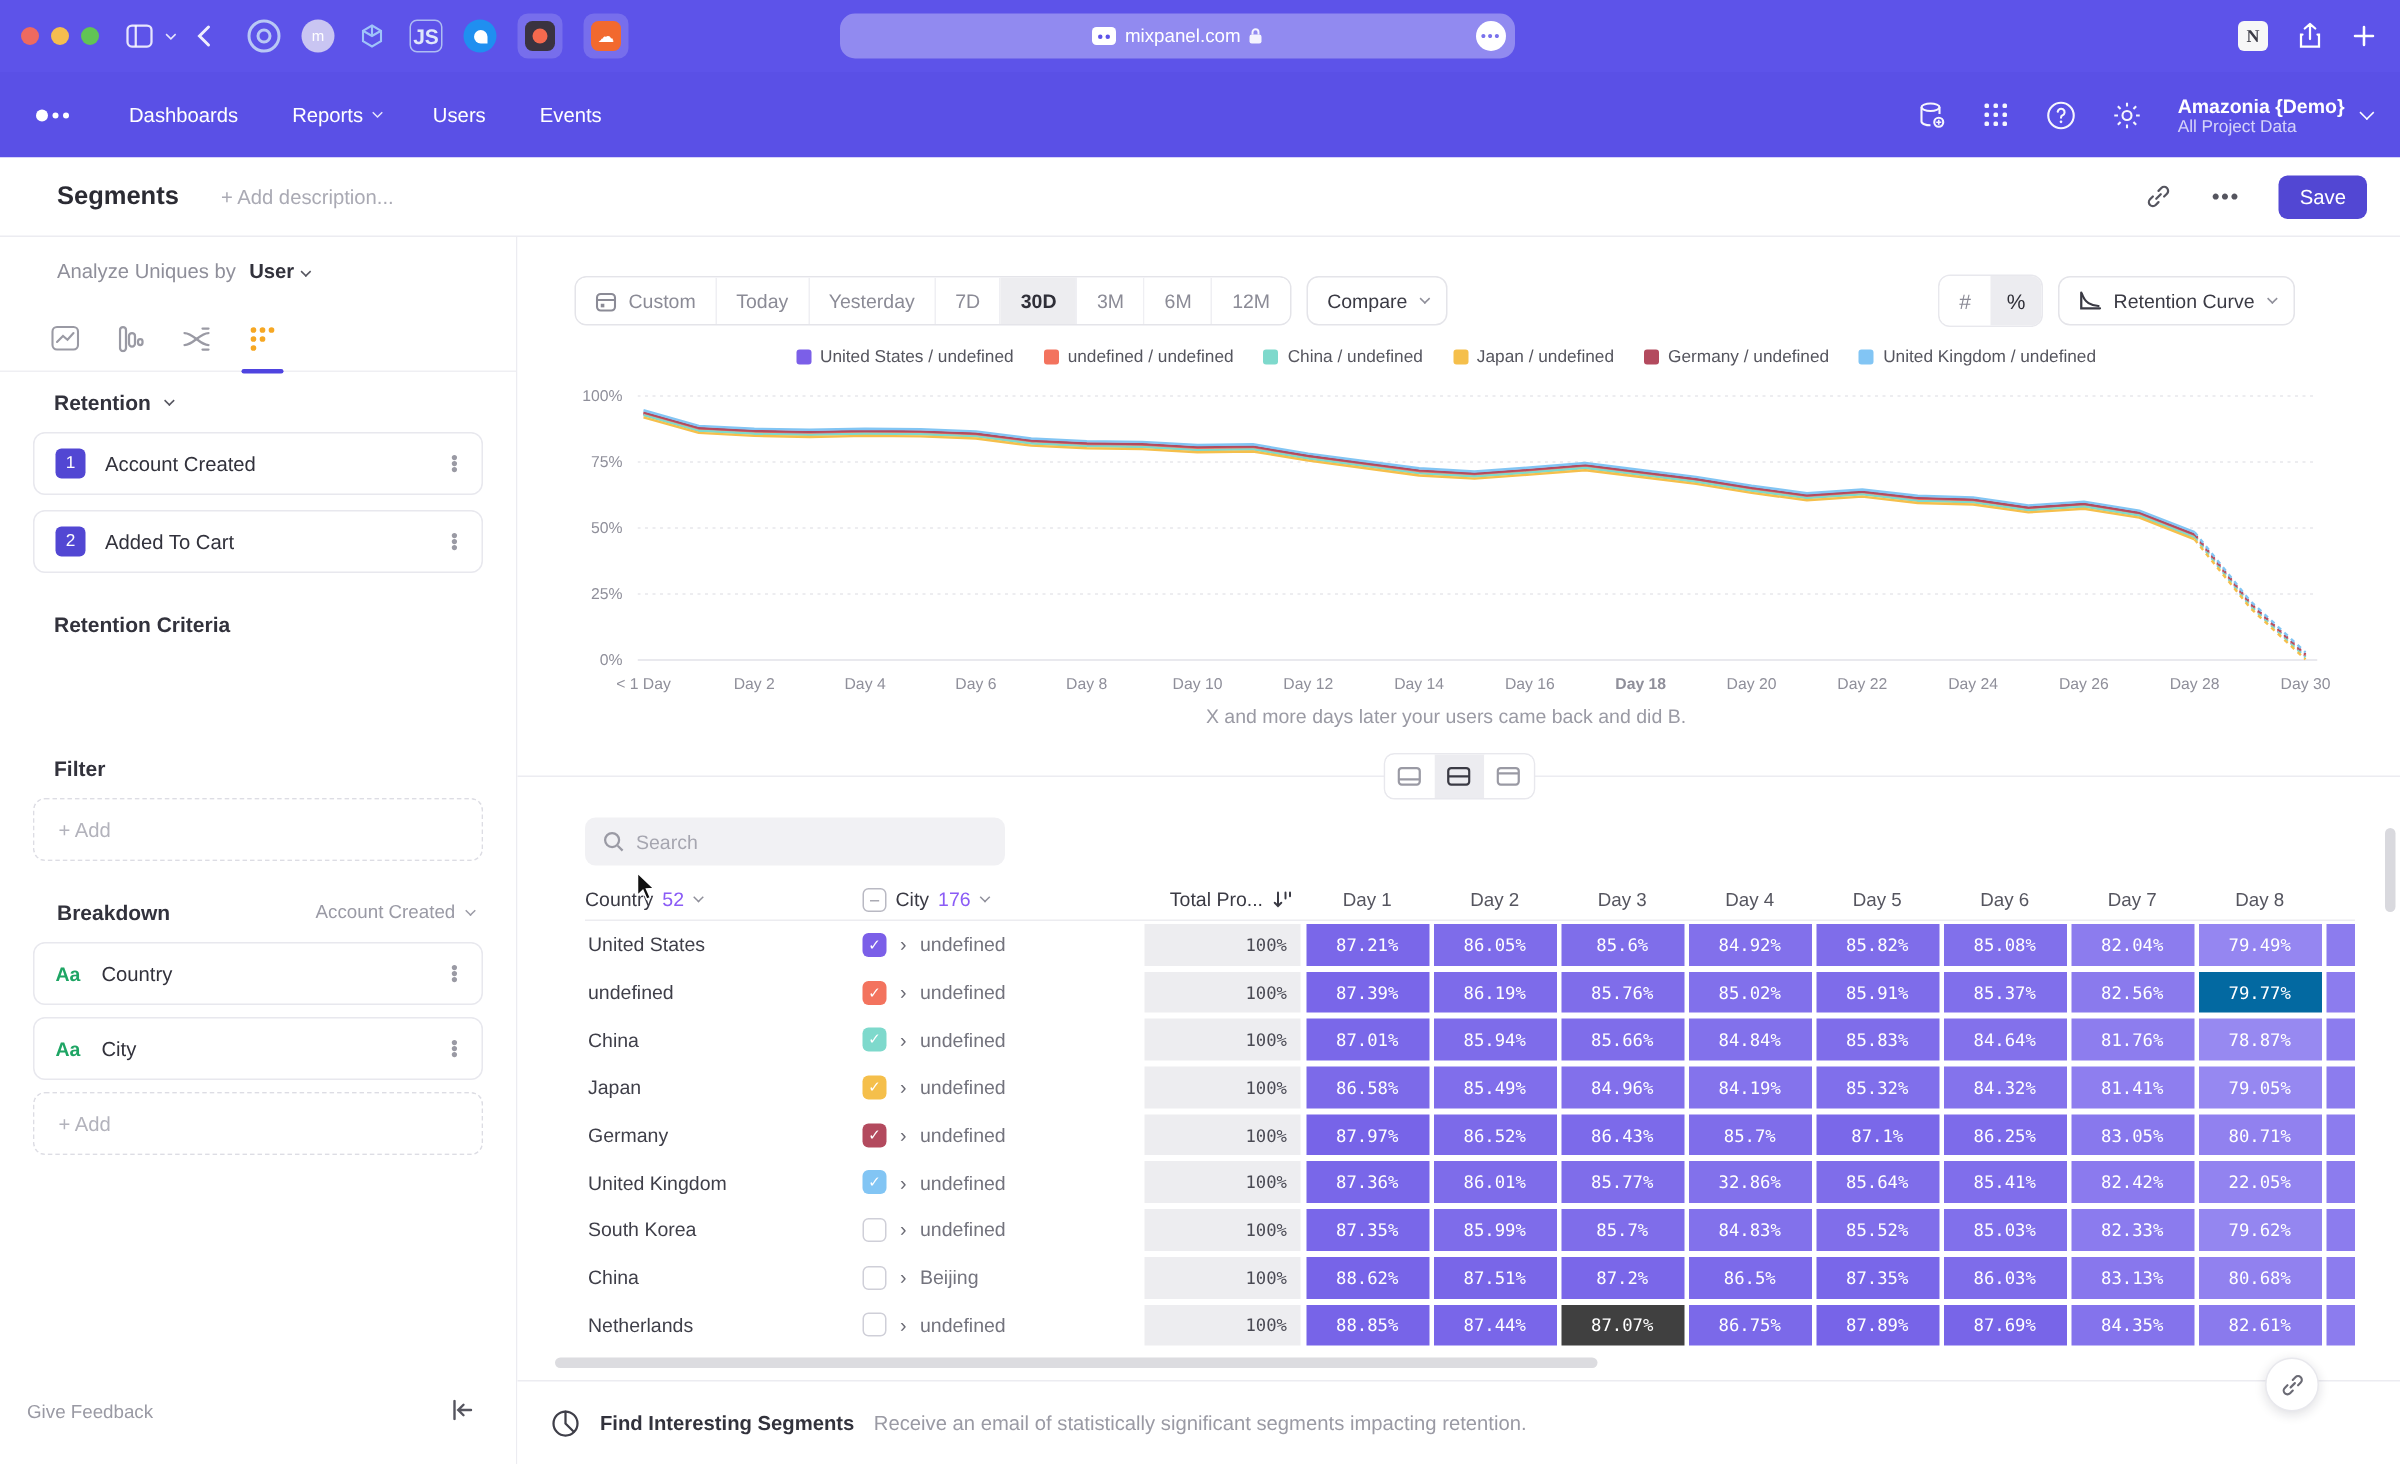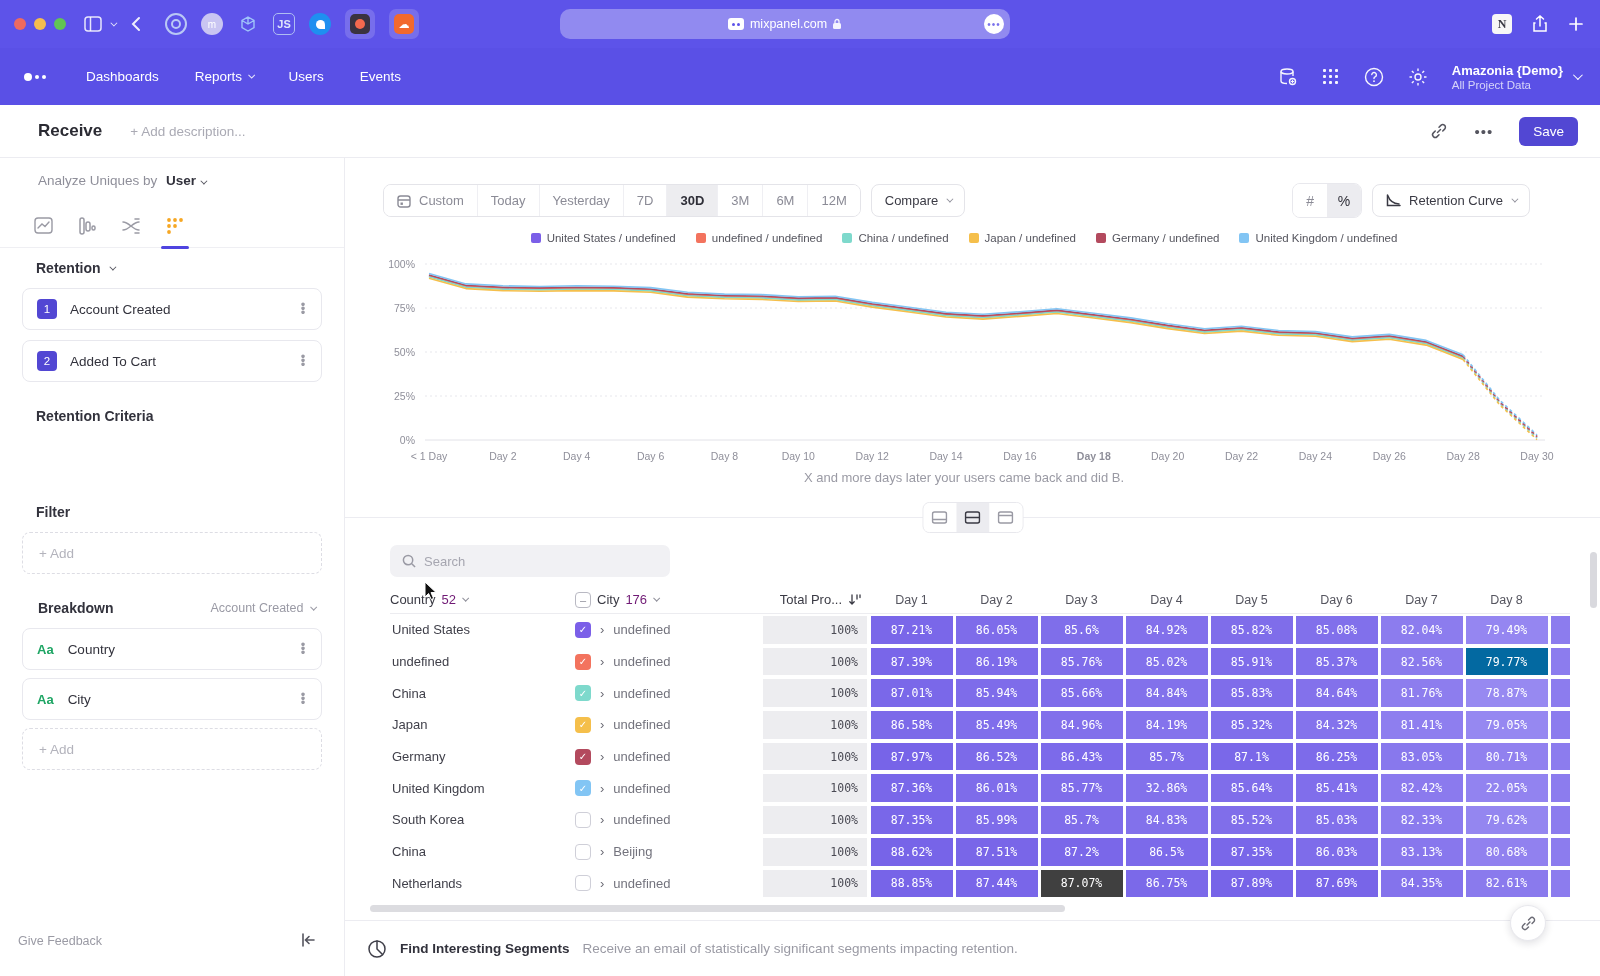--- a/index.html
+++ b/index.html
@@ -100,21 +100,21 @@
 
   .search-row { position:absolute; top:387px; left:45px; }
   .search-box { width:280px; height:32px; background:#f1f1f4; border:none; border-radius:7px; display:flex; align-items:center; padding-left:12px; gap:8px; }
   .search-box input { border:none; background:transparent; outline:none; font-size:13px; color:#3a3a44; width:220px; font-family:"Liberation Sans",sans-serif; }
   .search-box input::placeholder { color:#a6a6b0; }
 
   .table-area { position:absolute; top:428px; left:45px; width:1180px; overflow:hidden; }
   .tgrid { display:grid; grid-template-columns:175px 196px 108px repeat(9,85px); }
   .thead { height:28px; align-items:center; border-bottom:1px solid #ececf0; }
   .th { font-size:13px; color:#3a3a44; display:flex; align-items:center; gap:6px; }
-  .th .count { color:#701a75; }
+  .th .count { color:#8b5cf6; }
   .th.day { justify-content:center; color:#55555f; font-size:12.5px; }
   .th.total { justify-content:flex-end; padding-right:8px; color:#3a3a44; }
   .trow { height:31.7px; align-items:center; }
   .td-country { font-size:13px; color:#3f3f49; padding-left:2px; }
   .td-city { display:flex; align-items:center; gap:9px; padding-left:10px; }
   .cbox { width:16px; height:16px; border-radius:4px; display:flex; align-items:center; justify-content:center; color:#fff; font-size:10px; flex:0 0 16px; }
   .cbox.off { background:#fff; border:1.5px solid #cfcfd8; }
   .cbox.ind { background:#fff; border:1.5px solid #b9b9c3; color:#8f8f9a; font-size:11px; }
   .chev-r { color:#6b6b75; font-size:13px; }
   .cityname { font-size:13px; color:#73737d; }
@@ -162,21 +162,21 @@
     <div class="ext-row">
       <span class="ext" style="border:2px solid #b9c8f5">
           <span style="width:10px;height:10px;border:2px solid #b9c8f5;border-radius:50%"></span>
         </span>
       <span class="ext" style="background:#c9c5f2">m</span>
       <span class="ext">
         <svg width="18" height="18" viewBox="0 0 18 18" fill="none" stroke="#9fc3f9" stroke-width="1.4">
             <path d="M9 2 L15 5.5 L15 12.5 L9 16 L3 12.5 L3 5.5 Z M9 2 L9 9 M3 5.5 L9 9 L15 5.5"></path>
           </svg>
       </span>
-      <span class="ext" style="border:1.5px solid #aebdf2;border-radius:5px;color:#dfe6fb;font-size:11px;font-weight:bold">JS</span>
+      <span class="ext" style="border:1.5px solid #aebdf2;border-radius:5px;color:#dfe6fb;font-size:14px;font-weight:bold">JS</span>
       <span class="ext" style="background:#1f8ff0">
           <span style="width:9px;height:9px;background:#fff;border-radius:50% 50% 0 50%"></span>
         </span>
       <span class="ext-pill">
           <span style="width:20px;height:20px;background:#3a3340;border-radius:5px;display:flex;align-items:center;justify-content:center">
             <span style="width:10px;height:10px;background:#f4694e;border-radius:50%"></span>
           </span>
         </span>
       <span class="ext-pill">
           <span style="width:20px;height:20px;background:#f2692e;border-radius:5px;display:flex;align-items:center;justify-content:center;color:#fff;font-size:11px">☁</span>
@@ -258,21 +258,21 @@
         <span>
           <div class="pname">Amazonia {Demo}</div>
           <div class="psub">All Project Data</div>
         </span>
         <span class="chev" style="color:#fff"></span>
       </div>
     </div>
   </div>
 
   <div class="title-bar">
-    <span class="report-title">Receive</span>
+    <span class="report-title">Segments</span>
     <span class="desc-ph">+ Add description...</span>
     <div class="title-actions">
       <svg width="18" height="18" viewBox="0 0 24 24" fill="none" stroke="#55555f" stroke-width="2" stroke-linecap="round">
           <path d="M10 14 L14 10"></path>
           <path d="M12 7 l2.5-2.5 a3.5 3.5 0 0 1 5 5 L17 12"></path>
           <path d="M12 17 l-2.5 2.5 a3.5 3.5 0 0 1 -5 -5 L7 12"></path>
         </svg>
       <span class="dots-h">•••</span>
       <button class="save-btn">Save</button>
     </div>

